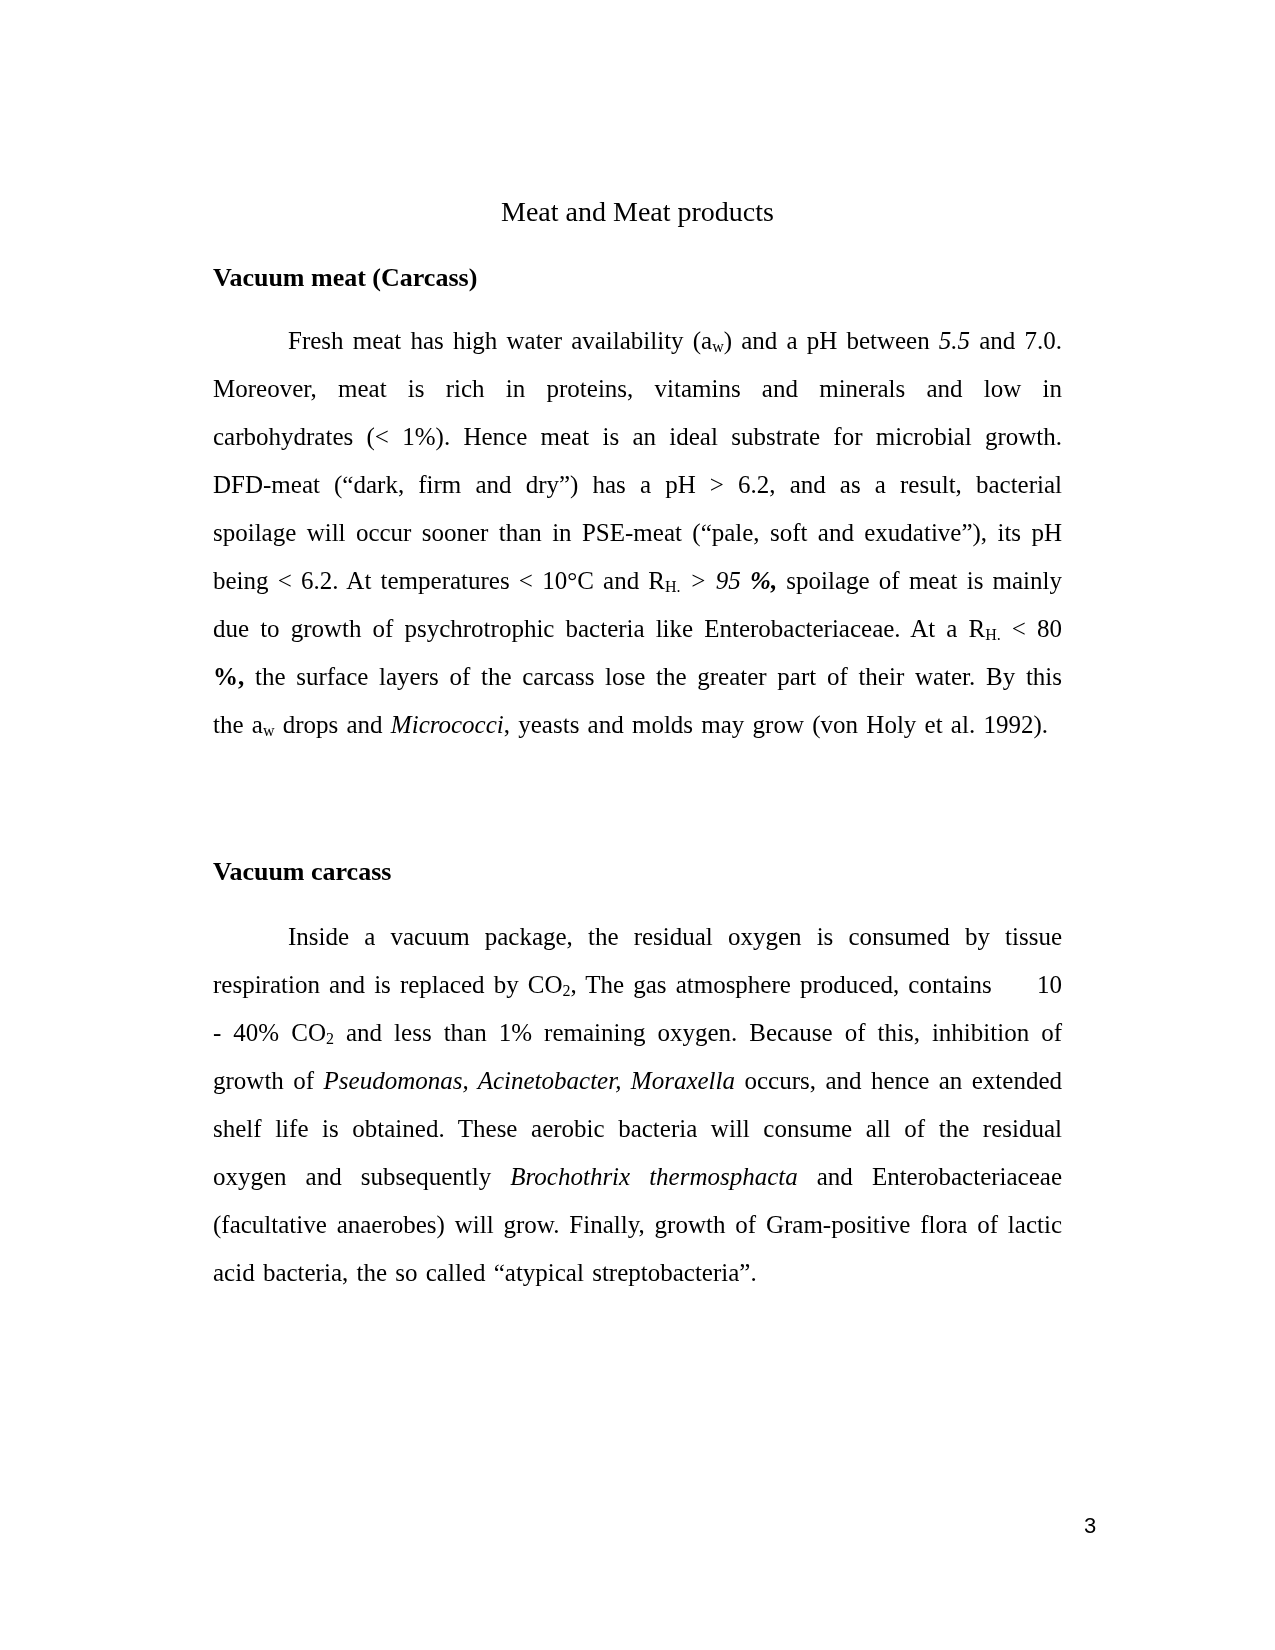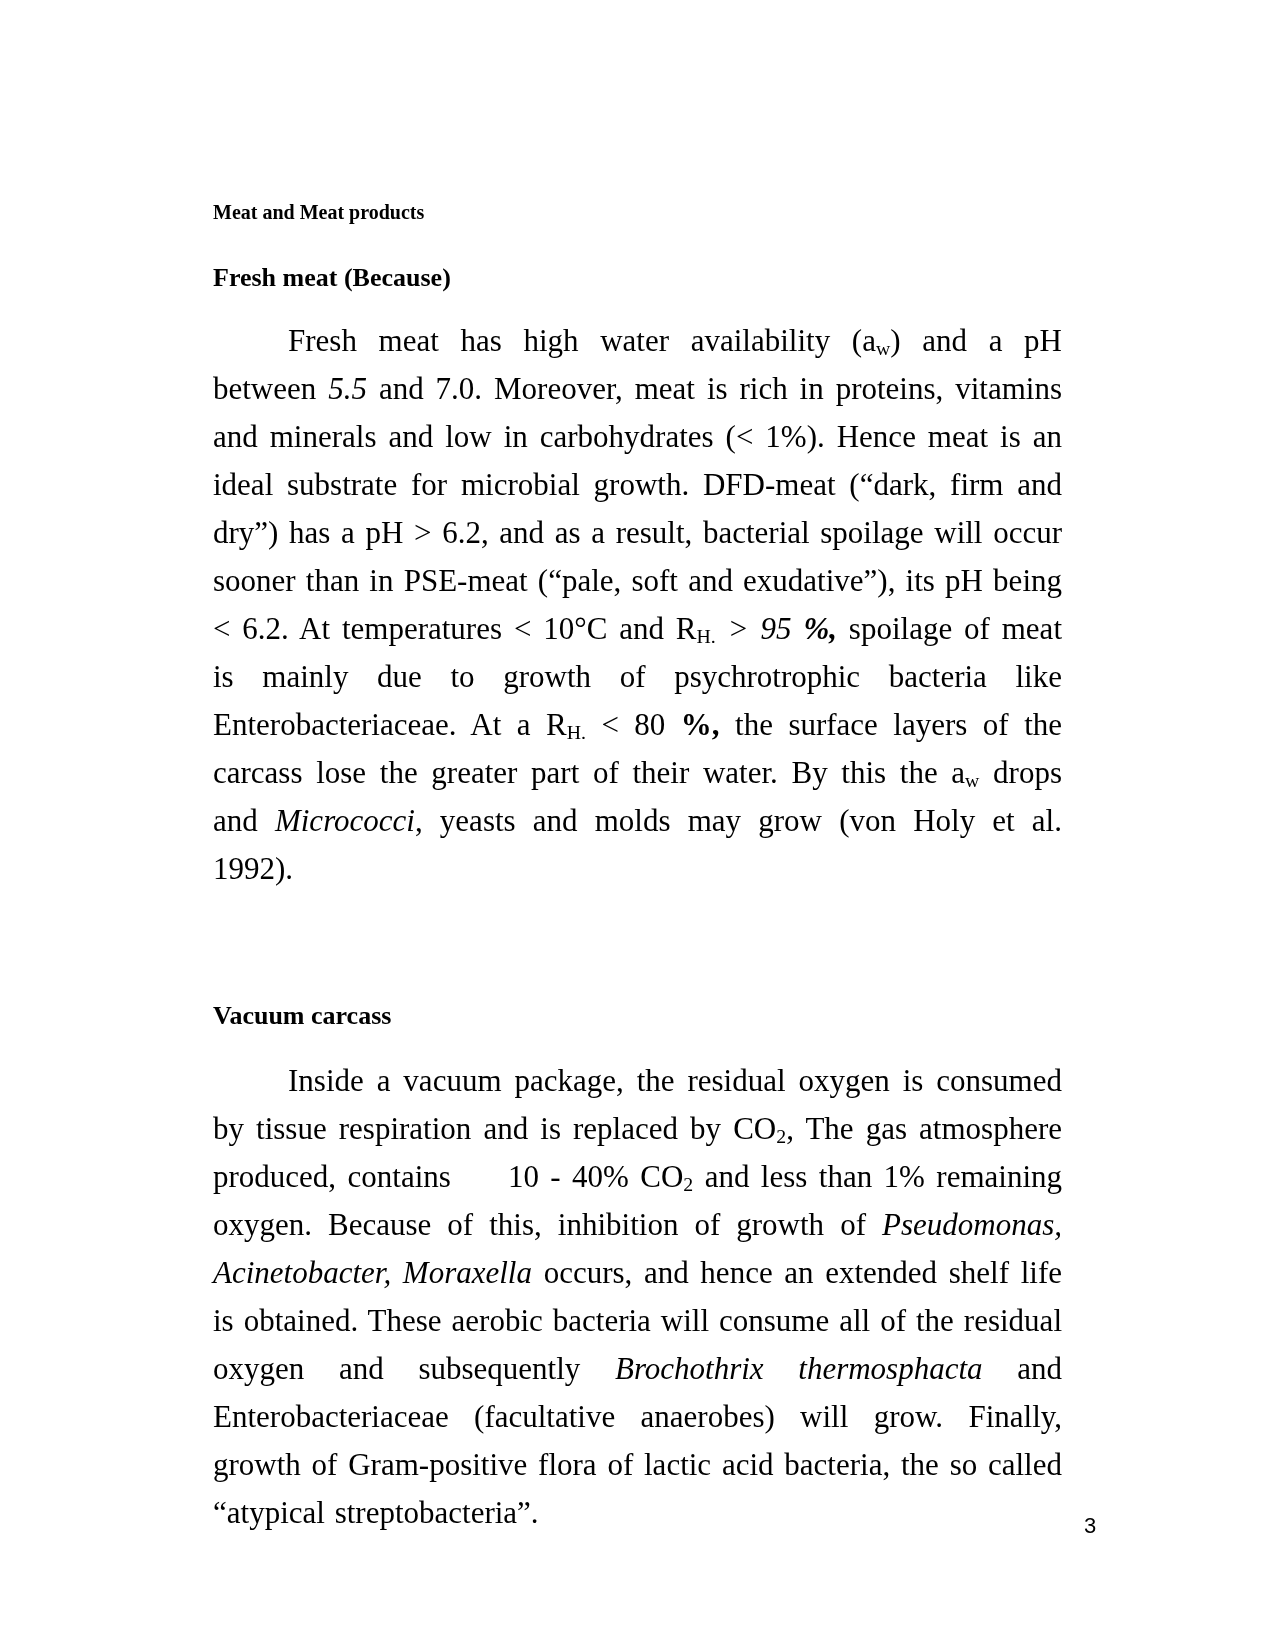--- a/index.html
+++ b/index.html
@@ -16,36 +16,37 @@
     font-family: "Liberation Serif", serif;
     overflow: hidden;
   }
   .content {
     position: absolute;
     left: 213px;
     top: 196px;
     width: 849px;
   }
   .doc-title {
-    font-size: 20px;
-    font-weight: bold;
+    font-size: 28px;
+    font-weight: normal;
     line-height: 32px;
     margin: 0 0 35px 0;
+    text-align: center;
   }
   .section-heading {
     font-size: 26px;
     font-weight: bold;
     line-height: 30px;
     margin: 0 0 24px 0;
   }
   .section-heading.spaced {
     margin: 108px 0 26px 0;
   }
   .body-par {
-    font-size: 31px;
+    font-size: 25px;
     line-height: 48px;
     text-align: justify;
     text-indent: 75px;
     margin: 0;
     word-spacing: 2px;
   }
   .body-par sub {
     font-size: 0.64em;
     vertical-align: -0.18em;
     line-height: 0;
@@ -61,21 +62,21 @@
   }
 </style>
 </head>
 <body>
 
 <div class="page">
   <div class="content">
 
     <h1 class="doc-title">Meat and Meat products</h1>
 
-    <h2 class="section-heading">Fresh meat (Because)</h2>
+    <h2 class="section-heading">Vacuum meat (Carcass)</h2>
 
     <p class="body-par"><span>Fresh meat has high water availability (a</span><sub>w</sub><span>) and a pH between </span><span style="font-style: italic;">5.5</span><span> and 7.0. Moreover, meat is rich in proteins, vitamins and minerals and low in carbohydrates (&lt; 1%). Hence meat is an ideal substrate for microbial growth. DFD-meat (“dark, firm and dry”) has a pH &gt; 6.2, and as a result, bacterial spoilage will occur sooner than in PSE-meat (“pale, soft and exudative”), its pH being &lt; 6.2. At temperatures &lt; 10°C and R</span><sub>H.</sub><span> </span><span style="font-style: italic;">&gt; 95 </span><span style="font-style: italic; font-weight: bold;">%,</span><span> spoilage of meat is mainly due to growth of psychrotrophic bacteria like Enterobacteriaceae. At a R</span><sub>H.</sub><span> &lt; 80 </span><span style="font-weight: bold;">%,</span><span> the surface layers of the carcass lose the greater part of their water. By this the a</span><sub>w</sub><span> drops and </span><span style="font-style: italic;">Micrococci</span><span>, yeasts and molds may grow (von Holy et al. 1992).</span></p>
 
     <h2 class="section-heading spaced">Vacuum carcass</h2>
 
     <p class="body-par"><span>Inside a vacuum package, the residual oxygen is consumed by tissue respiration and is replaced by CO</span><sub>2</sub><span>, The gas atmosphere produced, contains &nbsp;&nbsp;&nbsp; 10 - 40% CO</span><sub>2</sub><span> and less than 1% remaining oxygen. Because of this, inhibition of growth of </span><span style="font-style: italic;">Pseudomonas, Acinetobacter, Moraxella</span><span> occurs, and hence an extended shelf life is obtained. These aerobic bacteria will consume all of the residual oxygen and subsequently </span><span style="font-style: italic;">Brochothrix thermosphacta</span><span> and Enterobacteriaceae (facultative anaerobes) will grow. Finally, growth of Gram-positive flora of lactic acid bacteria, the so called “atypical streptobacteria”.</span></p>
 
   </div>
 
   <div class="page-number">3</div>

